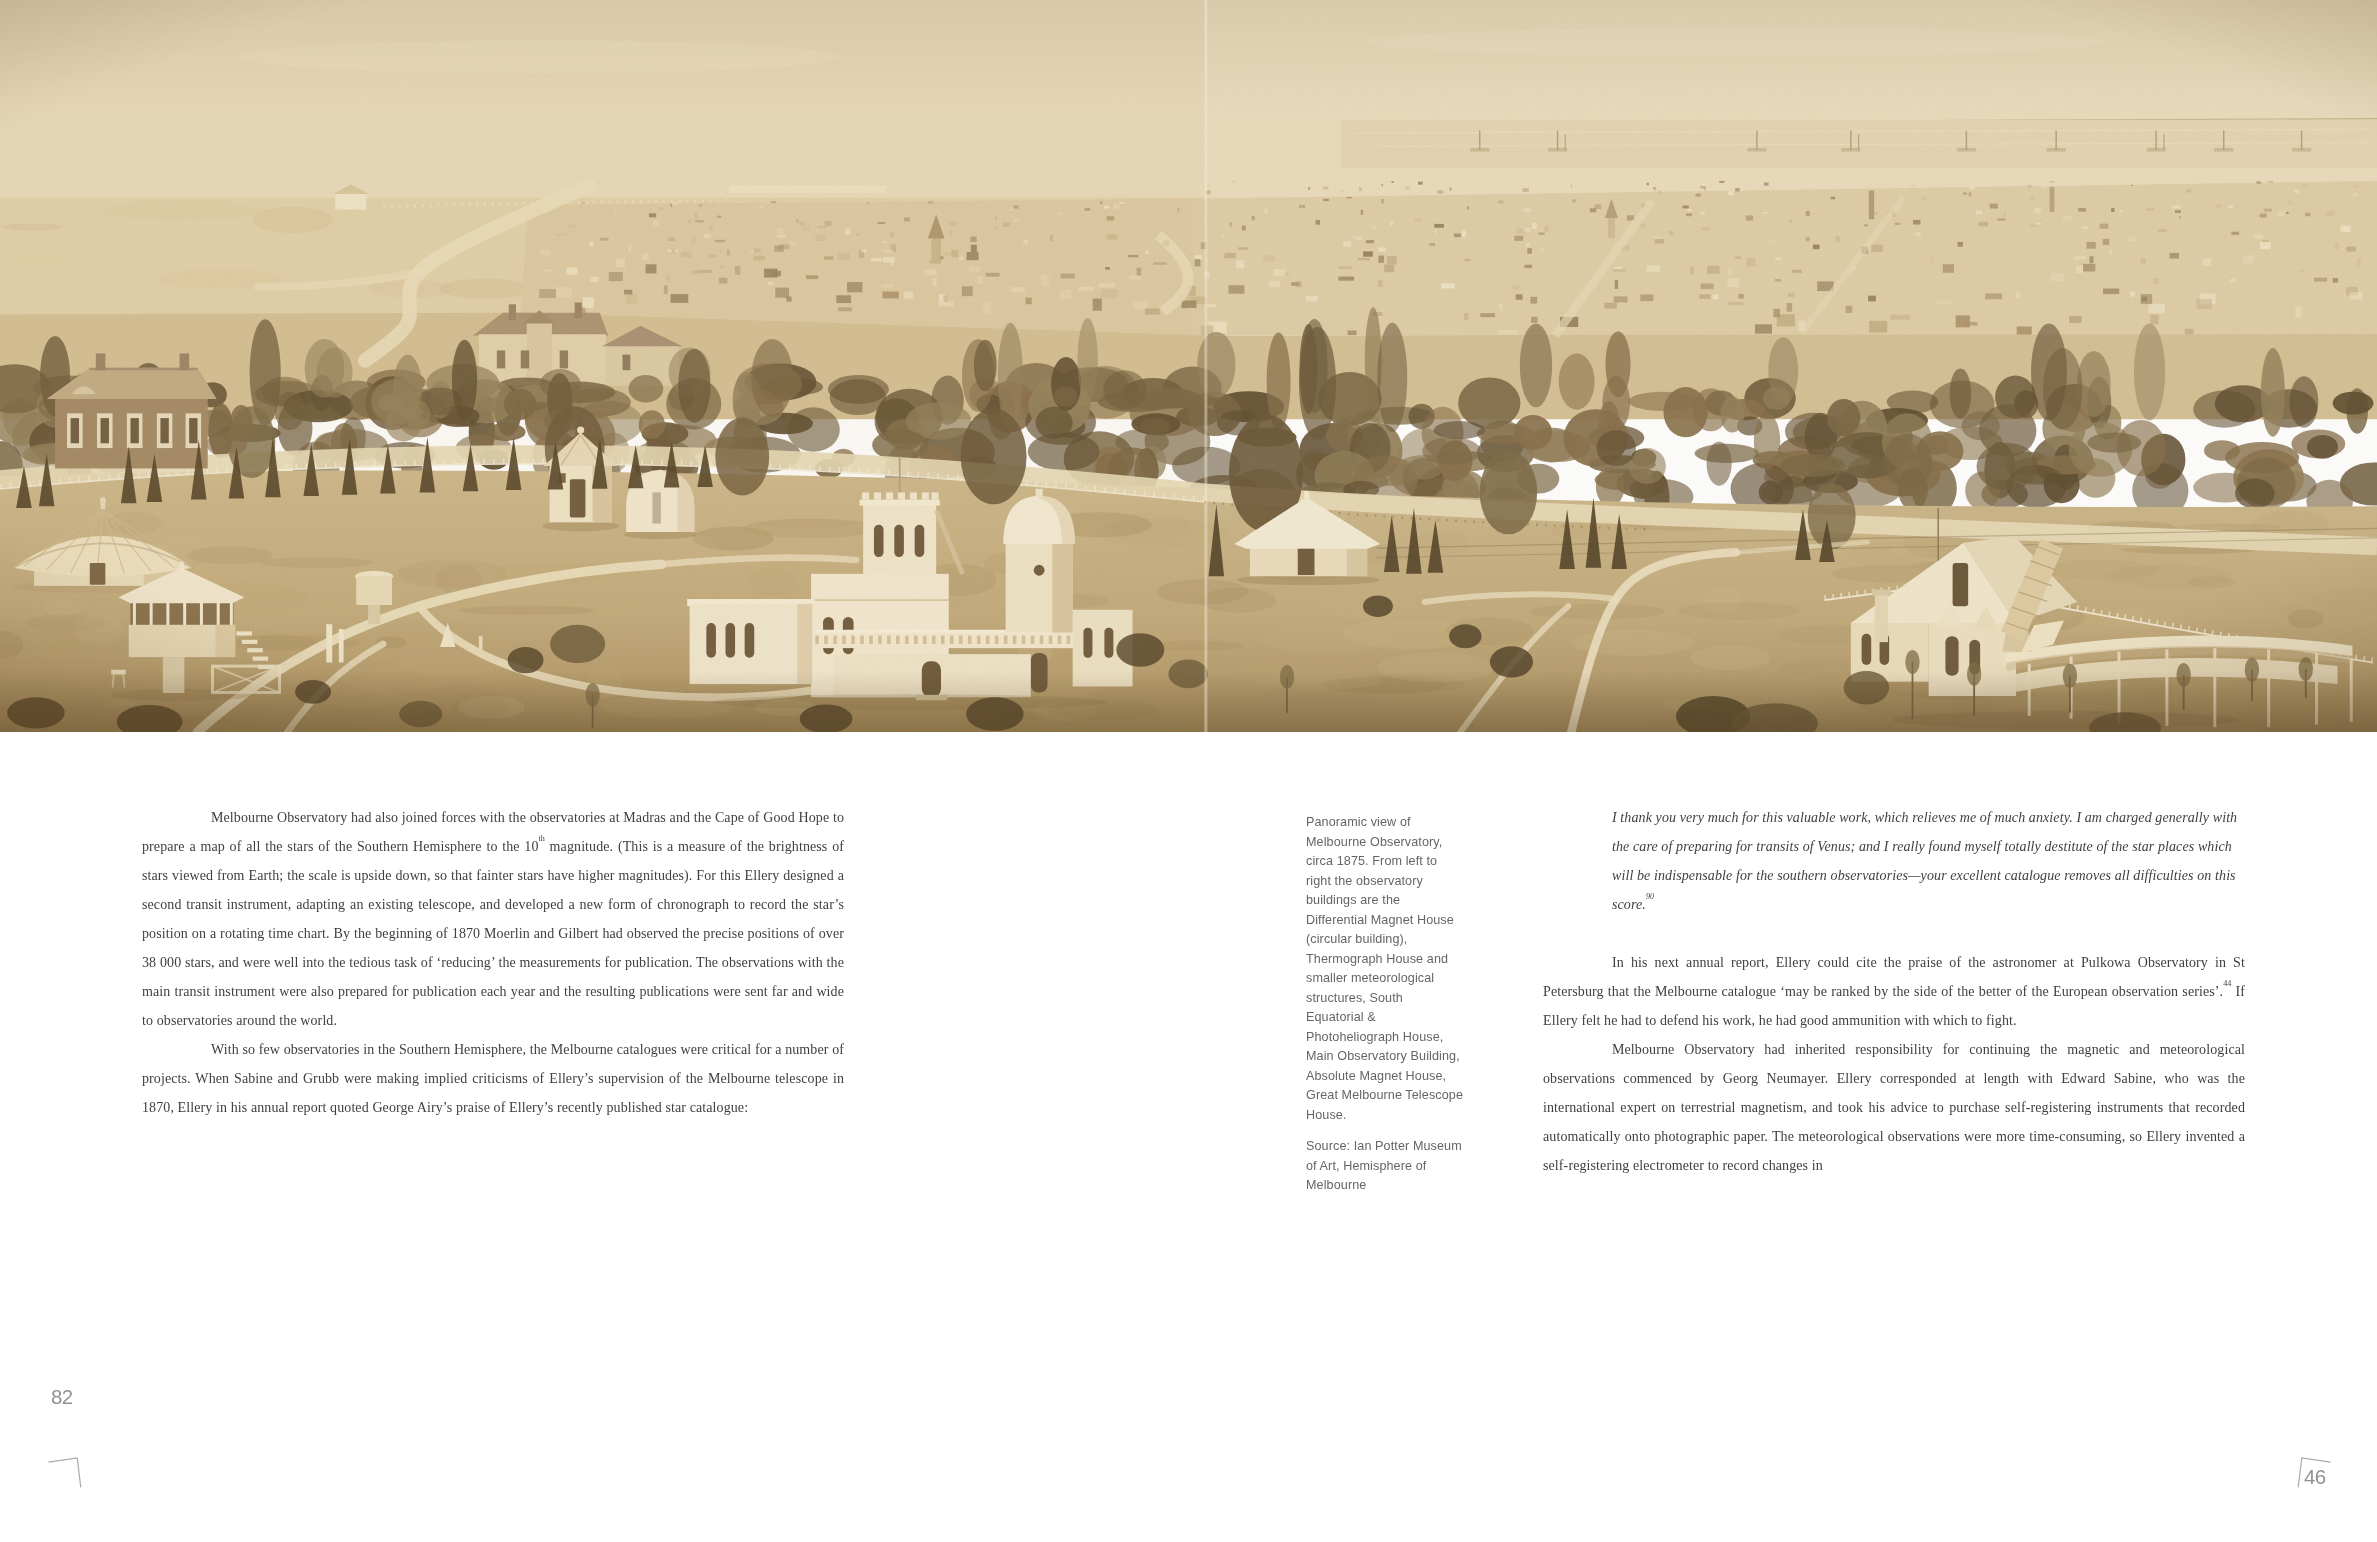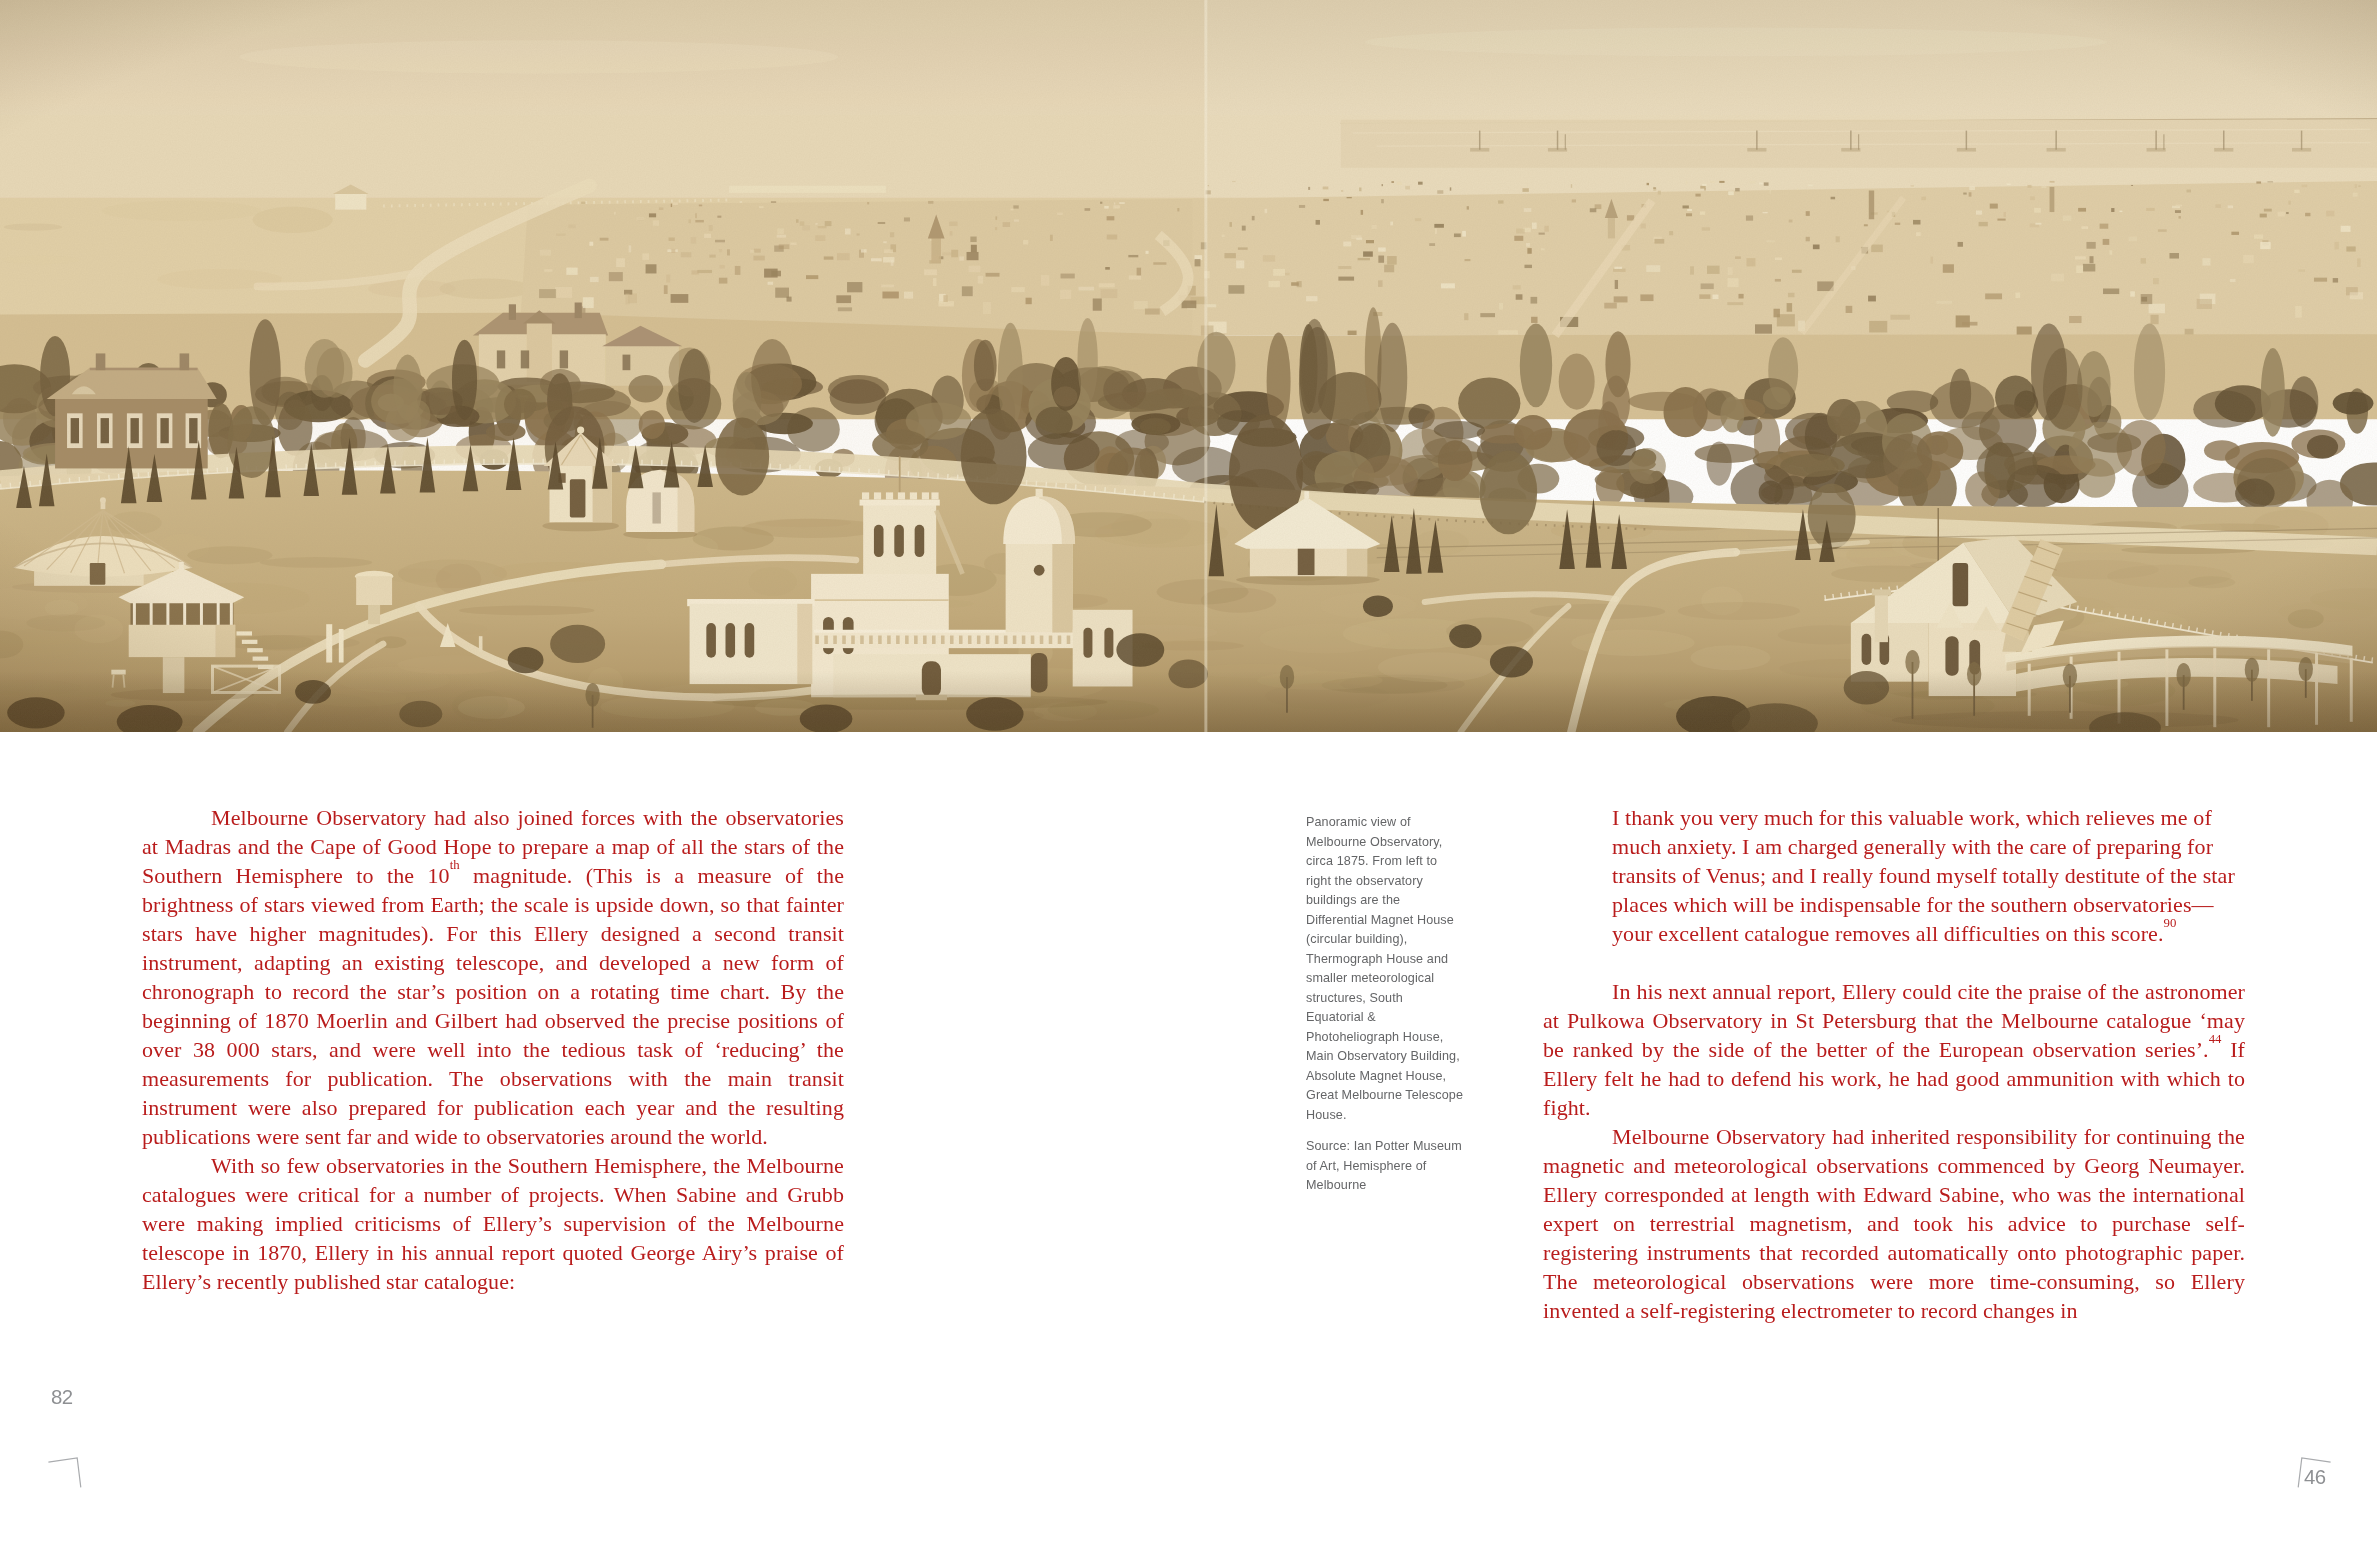--- a/index.html
+++ b/index.html
@@ -2,26 +2,26 @@
 <html style="font-size:9.6px"><head>
 <meta charset="utf-8">
 <style>
   html,body{margin:0;padding:0;background:#ffffff;}
   .spread{position:relative;width:2377px;height:1542px;background:#ffffff;overflow:hidden;
           font-family:"Liberation Serif","DejaVu Serif",serif;}
   
   .photo{position:absolute;left:0;top:0;width:2377px;height:732px;margin:0;}
   .photo svg{display:block;width:100%;height:100%;}
   
-  .body-text{font-size:22px;line-height:29px;color:#b91c1c;text-align:justify;letter-spacing:0.1px;}
+  .body-text{font-size:14px;line-height:29px;color:#404040;text-align:justify;letter-spacing:0.1px;}
   .body-text p{margin:0;text-indent:69px;}
   .col-left{position:absolute;left:142px;top:803px;width:702px;}
   .col-right{position:absolute;left:1543px;top:803px;width:702px;}
   .col-right blockquote{margin:0 0 29px 69px;padding:0;text-align:left;}
-  .col-right blockquote p{text-indent:0;margin:0;text-align:left;}
+  .col-right blockquote p{text-indent:0;margin:0;text-align:left;font-style:italic;}
   sup{font-size:58%;line-height:0;position:relative;top:-.48em;letter-spacing:0;}
   
   .caption{position:absolute;left:1294px;top:801px;width:181px;
            font-family:"Liberation Sans","DejaVu Sans",sans-serif;
            font-size:12.6px;line-height:19.5px;color:#646567;letter-spacing:0.1px;text-align:left;}
   .caption div{margin:12px;}
   
   .folio{position:absolute;font-family:"Liberation Sans","DejaVu Sans",sans-serif;
          font-size:20.4px;letter-spacing:-0.6px;color:#8e9093;}
   .folio-left{left:51px;top:1386px;}

